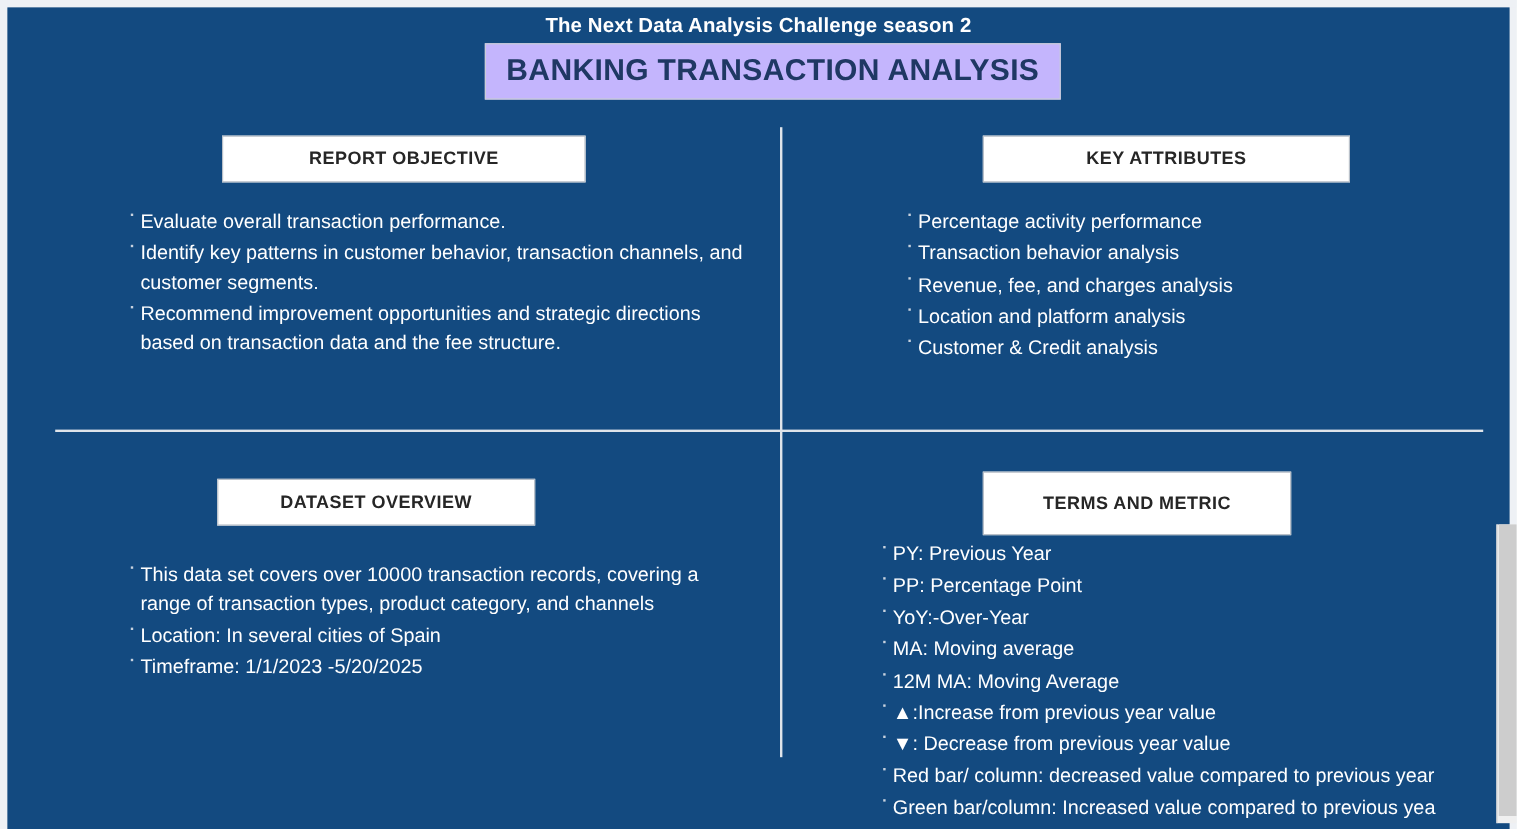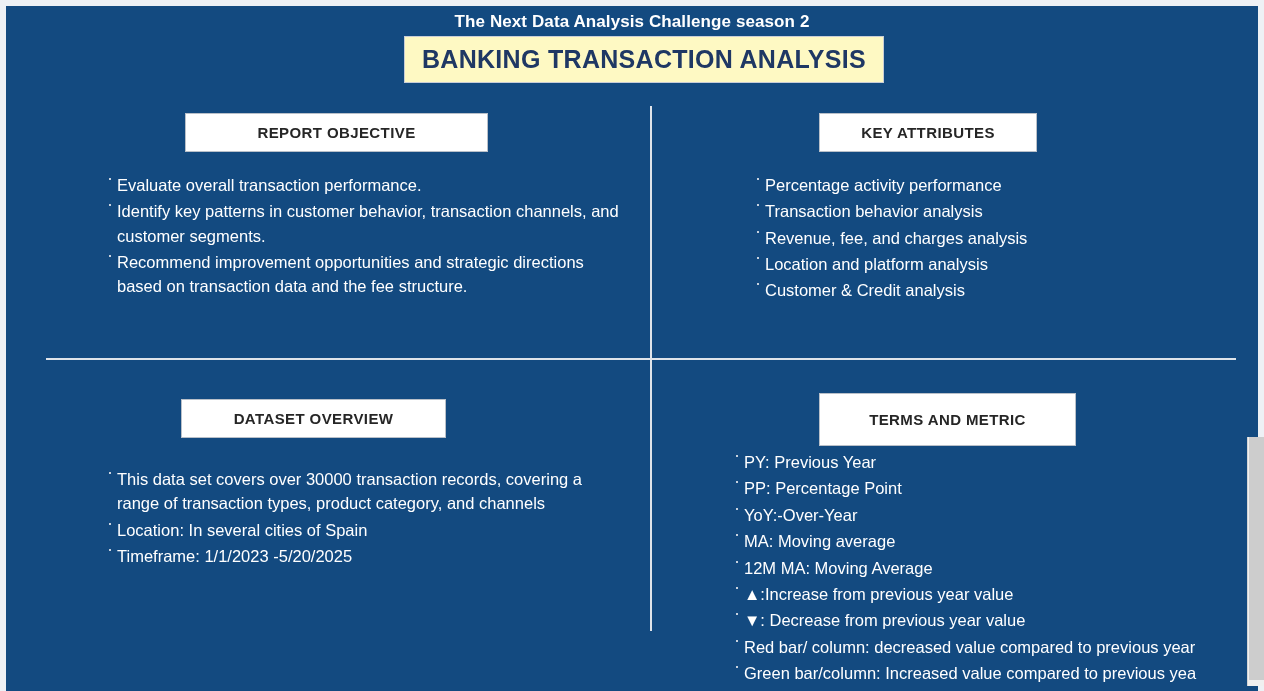--- a/index.html
+++ b/index.html
@@ -62,21 +62,21 @@
     letter-spacing: 0.1px;
     white-space: nowrap;
   }
 
   .title-box {
     position: absolute;
     left: 398px;
     top: 30px;
     width: 480px;
     height: 47px;
-    background: #fef9c3;
+    background: #c4b5fd;
     border: 1px solid #c9ced6;
     display: flex;
     align-items: center;
     justify-content: center;
     box-sizing: border-box;
   }
   .title-box .title-text {
     color: #1F3864;
     font-size: 25px;
     font-weight: bold;
@@ -114,21 +114,21 @@
   }
   .sec-box .sec-text {
     color: #262626;
     font-size: 15px;
     font-weight: bold;
     letter-spacing: 0.4px;
     white-space: nowrap;
   }
 
   #box-objective   { left: 179px; top: 107px; width: 303px; height: 39px; }
-  #box-attributes  { left: 813px; top: 107px; width: 218px; height: 39px; }
+  #box-attributes  { left: 813px; top: 107px; width: 306px; height: 39px; }
   #box-dataset     { left: 175px; top: 393px; width: 265px; height: 39px; }
   #box-terms       { left: 813px; top: 387px; width: 257px; height: 53px; }
 
   
   .bullets {
     position: absolute;
     color: #ffffff;
     font-size: 16.5px;
     line-height: 24.3px;
   }
@@ -208,21 +208,21 @@
       <div class="bullet-item">Transaction behavior analysis</div>
       <div class="bullet-item">Revenue, fee, and charges analysis</div>
       <div class="bullet-item">Location and platform analysis</div>
       <div class="bullet-item">Customer &amp; Credit analysis</div>
     </div>
 
     <div class="sec-box" id="box-dataset">
       <span class="sec-text">DATASET OVERVIEW</span>
     </div>
     <div class="bullets" id="list-dataset">
-      <div class="bullet-item">This data set covers over 30000 transaction records, covering a range of transaction types, product category, and channels</div>
+      <div class="bullet-item">This data set covers over 10000 transaction records, covering a range of transaction types, product category, and channels</div>
       <div class="bullet-item">Location: In several cities of Spain</div>
       <div class="bullet-item">Timeframe: 1/1/2023 -5/20/2025</div>
     </div>
 
     <div class="sec-box" id="box-terms">
       <span class="sec-text">TERMS AND METRIC</span>
     </div>
     <div class="bullets" id="list-terms">
       <div class="bullet-item">PY: Previous Year</div>
       <div class="bullet-item">PP: Percentage Point</div>

